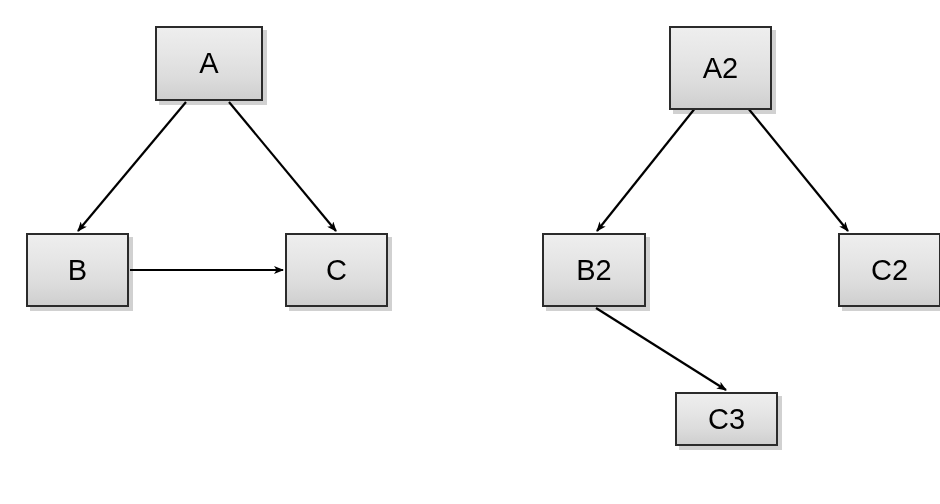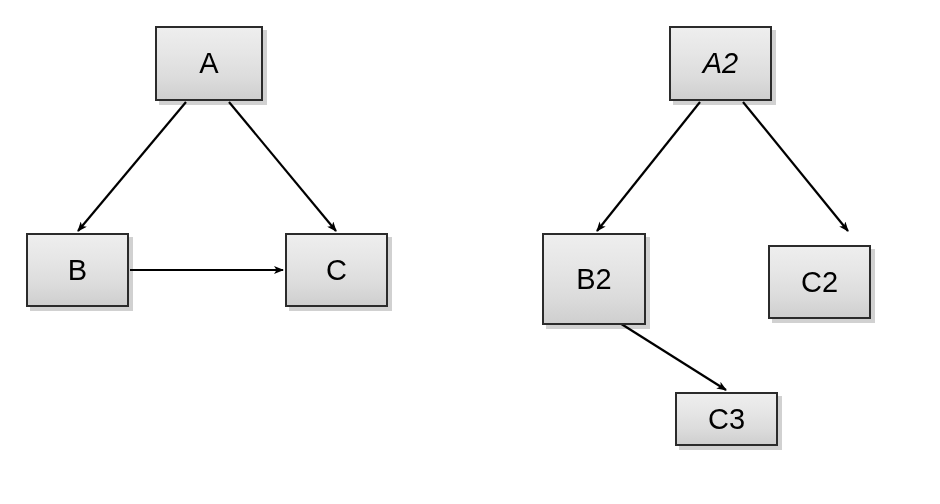--- a/index.html
+++ b/index.html
@@ -68,27 +68,27 @@
   <div id="node-layer">
       <div class="node" style="left: 155px; top: 26px; width: 108px; height: 75px;">
         <span class="node-label">A</span>
       </div>
       <div class="node" style="left: 26px; top: 233px; width: 103px; height: 74px;">
         <span class="node-label">B</span>
       </div>
       <div class="node" style="left: 285px; top: 233px; width: 103px; height: 74px;">
         <span class="node-label">C</span>
       </div>
-      <div class="node" style="left: 669px; top: 26px; width: 103px; height: 75px; font-style: italic;">
+      <div class="node" style="left: 669px; top: 26px; width: 103px; height: 84px;">
         <span class="node-label">A2</span>
       </div>
-      <div class="node" style="left: 542px; top: 233px; width: 104px; height: 92px;">
+      <div class="node" style="left: 542px; top: 233px; width: 104px; height: 74px;">
         <span class="node-label">B2</span>
       </div>
-      <div class="node" style="left: 768px; top: 233px; width: 103px; height: 74px; margin-top: 12px;">
+      <div class="node" style="left: 838px; top: 233px; width: 103px; height: 74px;">
         <span class="node-label">C2</span>
       </div>
       <div class="node" style="left: 675px; top: 392px; width: 103px; height: 54px;">
         <span class="node-label">C3</span>
       </div>
     </div>
 
 </div>
 
 </body></html>

